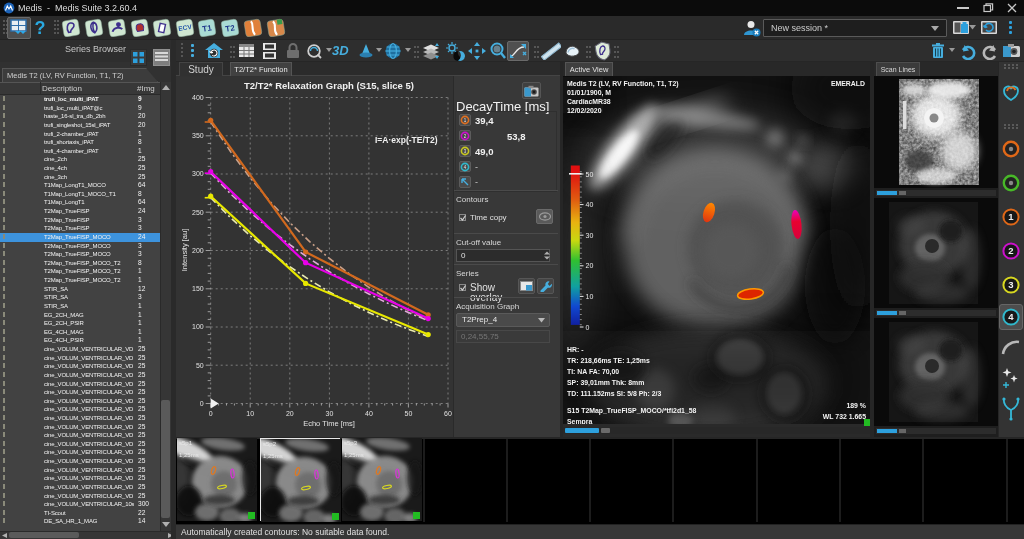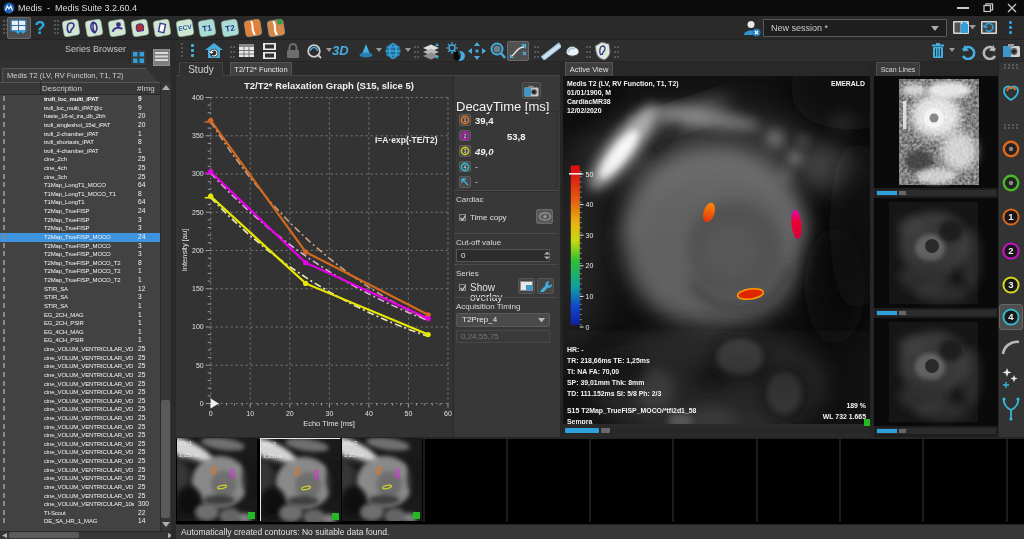--- a/index.html
+++ b/index.html
@@ -755,34 +755,34 @@
 <svg class="abs" style="left:460px;top:130.6px" width="10" height="10">
       <circle cx="5" cy="5" r="3.6" fill="none" stroke="#cc10cc" stroke-width="1.6"></circle>
       <text x="5" y="7" font-size="4.5" fill="#e8e8e8" text-anchor="middle" font-family="Liberation Sans">2</text>
     </svg>
 <div class="abs" style="left:475px;top:130.6px;width:40px;height:11px;font-weight:bold;font-size:9.5px;color:#f2f2f2;line-height:11px;margin-left:32px;">53,8</div>
 <div class="abs" style="left:459px;top:145.2px;width:11.5px;height:11.5px;background:#4a4a4a;border:1px solid #5c5c5c;border-radius:2px;"></div>
 <svg class="abs" style="left:460px;top:146.2px" width="10" height="10">
       <circle cx="5" cy="5" r="3.6" fill="none" stroke="#c8c820" stroke-width="1.6"></circle>
       <text x="5" y="7" font-size="4.5" fill="#e8e8e8" text-anchor="middle" font-family="Liberation Sans">3</text>
     </svg>
-<div class="abs" style="left:475px;top:146.2px;width:40px;height:11px;font-weight:bold;font-size:9.5px;color:#f2f2f2;line-height:11px;font-style:italic;">49,0</div>
+<div class="abs" style="left:475px;top:146.2px;width:40px;height:11px;font-weight:bold;font-size:9.5px;color:#f2f2f2;line-height:11px;">49,0</div>
 <div class="abs" style="left:459px;top:160.79999999999998px;width:11.5px;height:11.5px;background:#4a4a4a;border:1px solid #5c5c5c;border-radius:2px;"></div>
 <svg class="abs" style="left:460px;top:161.79999999999998px" width="10" height="10">
       <circle cx="5" cy="5" r="3.6" fill="none" stroke="#30b8cc" stroke-width="1.6"></circle>
       <text x="5" y="7" font-size="4.5" fill="#e8e8e8" text-anchor="middle" font-family="Liberation Sans">4</text>
     </svg>
 <div class="abs" style="left:475px;top:161.79999999999998px;width:40px;height:11px;font-size:9px;color:#cccccc;line-height:11px;">-</div>
 <div class="abs" style="left:459px;top:176.39999999999998px;width:11.5px;height:11.5px;background:#4a4a4a;border:1px solid #5c5c5c;border-radius:2px;"></div>
 <svg class="abs" style="left:460px;top:177.39999999999998px" width="10" height="10">
       <path d="M2 2 L8 8 M2 2 l0 4 M2 2 l4 0" stroke="#46aede" stroke-width="1.4"></path>
     </svg>
 <div class="abs" style="left:475px;top:177.39999999999998px;width:40px;height:11px;font-size:9px;color:#cccccc;line-height:11px;">-</div>
 <div class="abs" style="left:454px;top:190px;width:104px;height:1px;background:#4a4a4a;"></div>
-<div class="abs" style="left:456px;top:195px;width:36px;height:9px;font-size:8px;color:#d8d8d8;line-height:9px;">Cardiac</div>
+<div class="abs" style="left:456px;top:195px;width:36px;height:9px;font-size:8px;color:#d8d8d8;line-height:9px;">Contours</div>
 <div class="abs" style="left:459px;top:214px;width:7px;height:7px;background:#3c3c3c;border:1px solid #888;"></div>
 <svg class="abs" style="left:459px;top:214px" width="8" height="8">
       <path d="M1.5 4 L3.5 6 L6.5 1.5" stroke="#cfcfcf" stroke-width="1.2" fill="none"></path>
     </svg>
 <div class="abs" style="left:470px;top:213px;width:50px;height:10px;font-size:8px;color:#e0e0e0;line-height:10px;">Time copy</div>
 <div class="abs" style="left:536px;top:209px;width:17px;height:15px;background:#5a5a5a;border:1px solid #6a6a6a;border-radius:2px;"></div>
 <svg class="abs" style="left:539px;top:212px" width="12" height="9">
       <ellipse cx="6" cy="4.5" rx="5.5" ry="3.6" fill="none" stroke="#9a9a9a" stroke-width="1.2"></ellipse>
       <circle cx="6" cy="4.5" r="1.6" fill="#9a9a9a"></circle>
     </svg>
@@ -804,21 +804,21 @@
 <div class="abs" style="left:518px;top:278px;width:17px;height:16px;background:#454545;border:1px solid #565656;border-radius:2px;"></div>
 <svg class="abs" style="left:520px;top:281px" width="13" height="11">
       <rect x="0.5" y="0.5" width="12" height="9" fill="#e8e8e8" stroke="#888"></rect>
       <rect x="6" y="4" width="6" height="5.5" fill="#3a98cc"></rect>
     </svg>
 <div class="abs" style="left:537px;top:278px;width:17px;height:16px;background:#454545;border:1px solid #565656;border-radius:2px;"></div>
 <svg class="abs" style="left:539px;top:280px" width="13" height="12">
       <path d="M10.5 1.5 a3.2 3.2 0 0 0 -4 4 L2 10 a1.6 1.6 0 0 0 2.3 2.3 L8.8 7.7 a3.2 3.2 0 0 0 4-4 l-2.2 2.2 l-1.8 -1.8 Z" fill="#46aede"></path>
     </svg>
 <div class="abs" style="left:454px;top:297px;width:104px;height:1px;background:#4a4a4a;"></div>
-<div class="abs" style="left:456px;top:302px;width:66px;height:9px;font-size:8px;color:#d8d8d8;line-height:9px;">Acquisition Timing</div>
+<div class="abs" style="left:456px;top:302px;width:66px;height:9px;font-size:8px;color:#d8d8d8;line-height:9px;">Acquisition Graph</div>
 <div class="abs" style="left:456px;top:313px;width:94px;height:14px;background:#4a4a4a;border:1px solid #5a5a5a;border-radius:2px;"></div>
 <div class="abs" style="left:462px;top:314px;width:60px;height:12px;font-size:8px;color:#e8e8e8;line-height:12px;">T2Prep_4</div>
 <svg class="abs" style="left:538px;top:318px" width="8" height="6">
       <path d="M0 0 L7 0 L3.5 4.5 Z" fill="#b8b8b8"></path>
     </svg>
 <div class="abs" style="left:456px;top:330px;width:94px;height:13px;background:#3a3a3a;border:1px solid #484848;"></div>
 <div class="abs" style="left:461px;top:331px;width:80px;height:11px;font-size:8px;color:#777;line-height:11px;">0,24,55,75</div>
 <div class="abs" style="left:560px;top:62px;width:3px;height:375px;background:#262626;"></div>
 
 <div class="abs" style="left:563px;top:62px;width:309px;height:375px;background:#2a2a2a;"></div>

